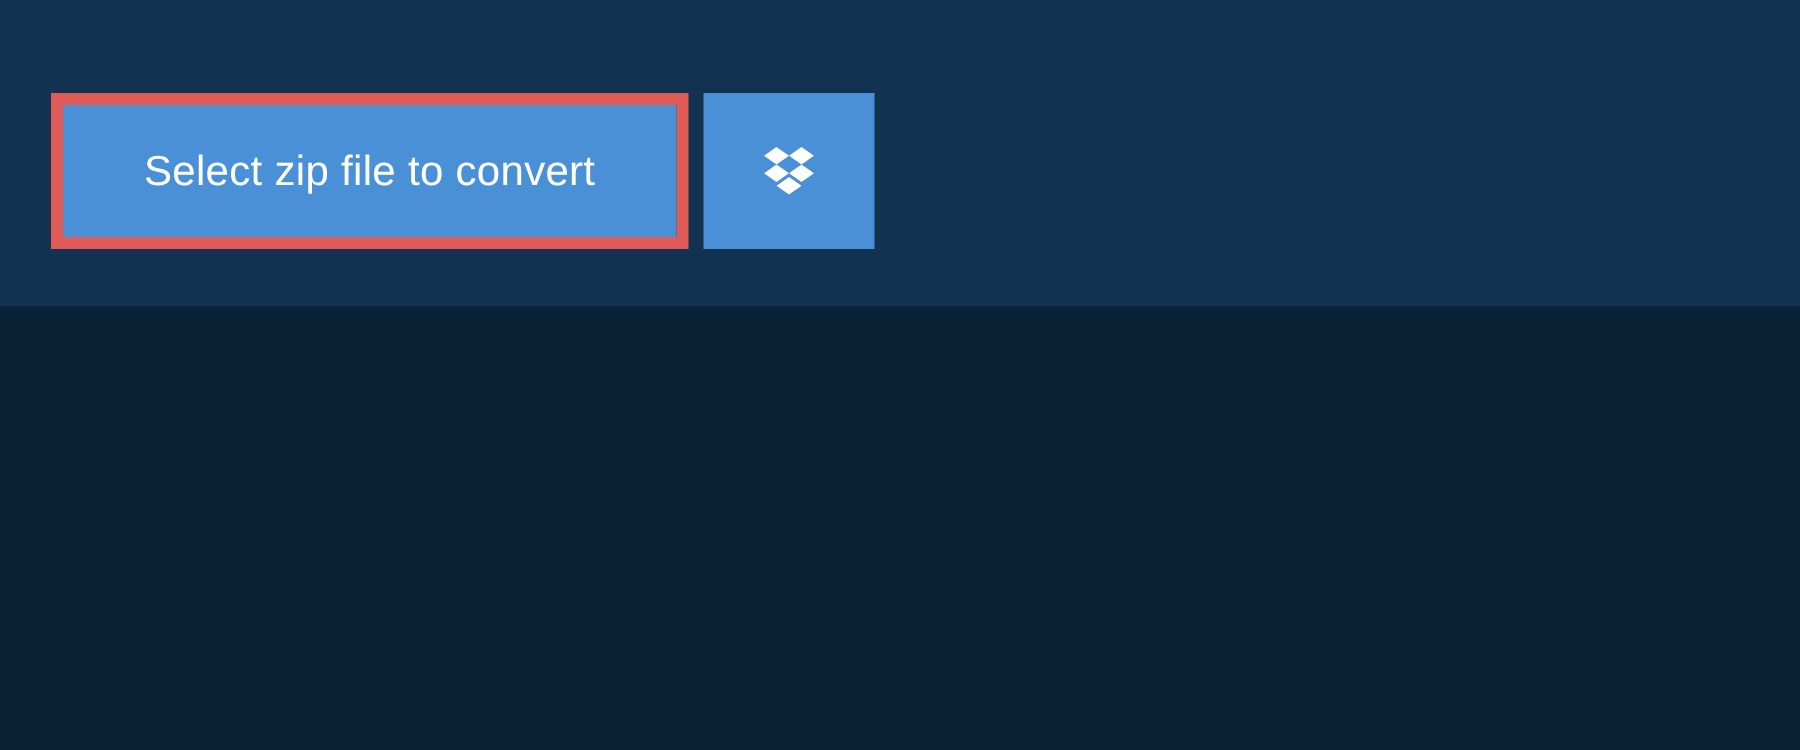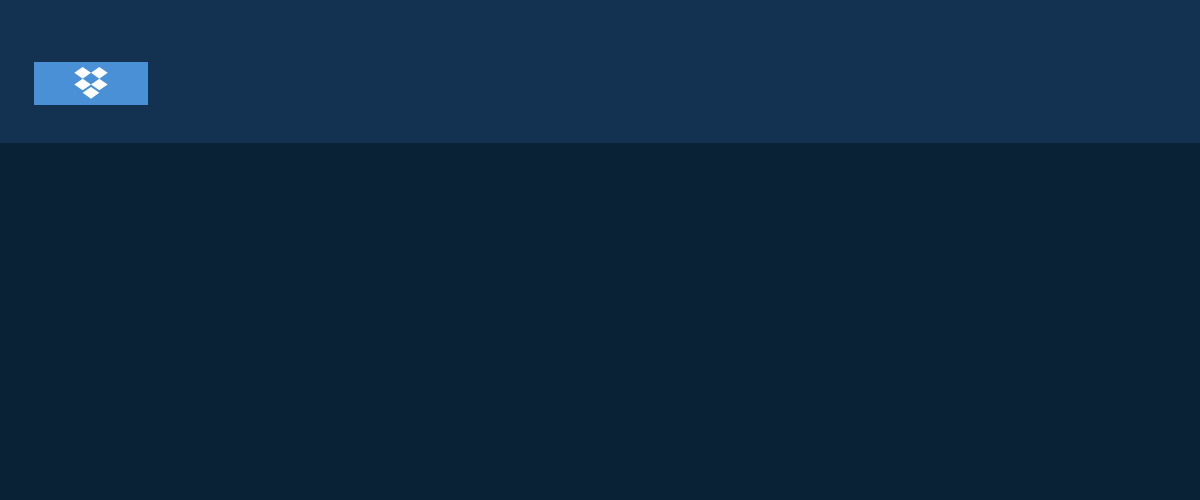--- a/index.html
+++ b/index.html
@@ -51,20 +51,25 @@
     height: 40px;
     fill: #ffffff;
   }
 </style>
 </head>
 <body>
 
 <div class="page-stripe">
 
   <div class="button-row">
+    <div class="select-wrap">
+      <button class="select-btn">
+        <span>Select zip file to convert</span>
+      </button>
+    </div>
     <button class="dropbox-btn">
       <span>
         <svg viewBox="0 0 48 48" xmlns="http://www.w3.org/2000/svg">
           <path d="M14 6 L24 13 L14 20 L4 13 Z"></path>
           <path d="M34 6 L44 13 L34 20 L24 13 Z"></path>
           <path d="M14 20 L24 27 L14 34 L4 27 Z"></path>
           <path d="M34 20 L44 27 L34 34 L24 27 Z"></path>
           <path d="M24 30 L34 37 L24 44 L14 37 Z"></path>
         </svg>
       </span>

